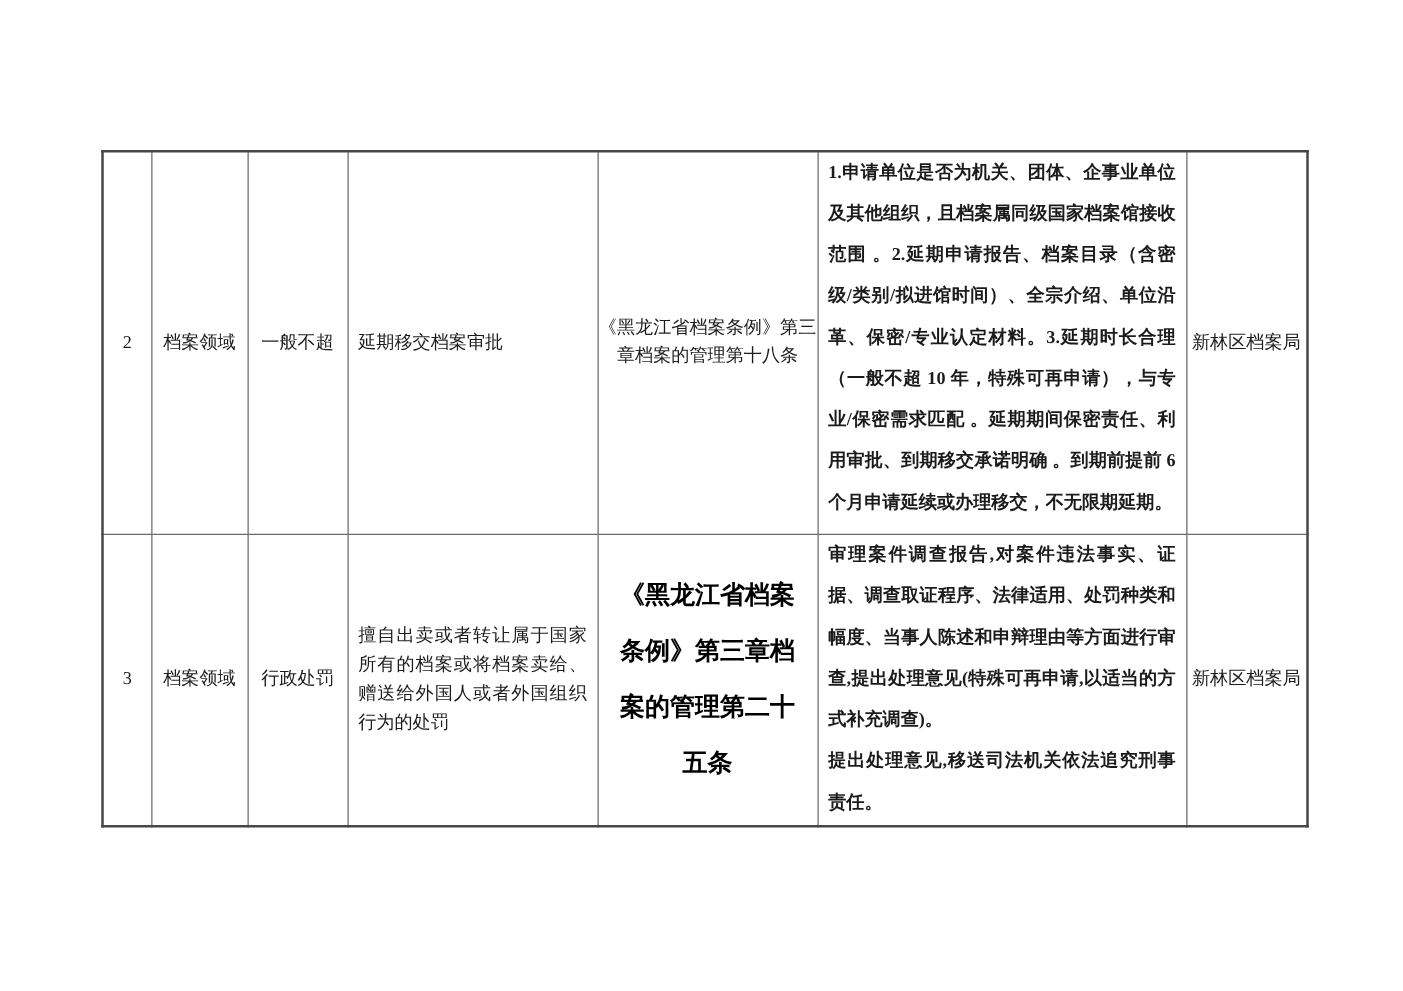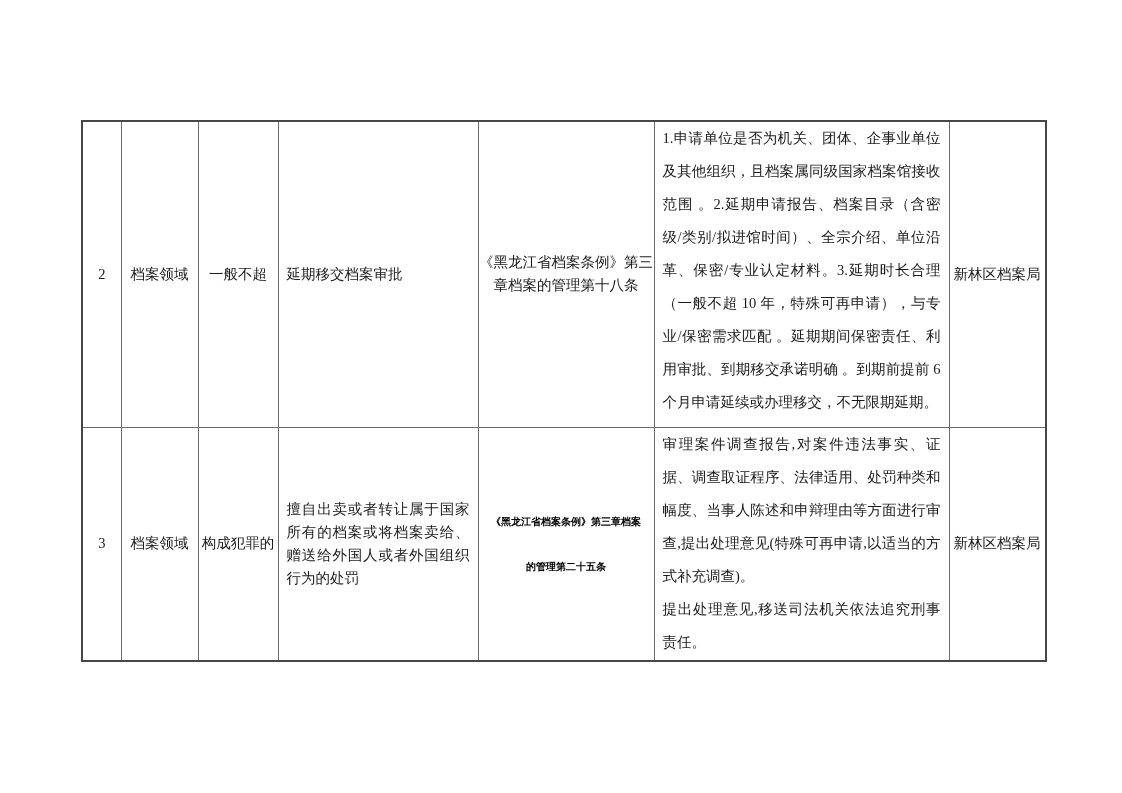--- a/index.html
+++ b/index.html
@@ -37,31 +37,32 @@
   }
   tr.row-first  { height: 306px; }
   tr.row-second { height: 234px; }
 
   td.c-seq, td.c-field, td.c-type { text-align: center; line-height: 23px; }
   td.c-item  { padding: 0 8px; line-height: 23px; text-align: justify; margin-top: 37px; }
   td.c-basis { padding: 0 0; text-align: center; line-height: 23px; }
   td.c-basis.bold {
     font-family: "Liberation Sans", "DejaVu Sans", sans-serif;
     font-weight: 700;
-    font-size: 10px;
+    font-size: 20px;
     line-height: 45px;
     padding: 0 12px;
     color: #000000;
   }
   td.c-criteria {
     vertical-align: top;
     padding: 0 8px;
     line-height: 33px;
     text-align: justify;
     text-justify: inter-ideograph;
+    font-weight: bold;
   }
   td.c-criteria p { margin: 0; }
   td.c-org { padding: 0 4px; line-height: 25px; text-align: justify; }
 </style>
 </head>
 <body style="background: rgb(255, 255, 255);">
 
 <div class="page" style="color: rgb(27, 27, 27);">
   <table class="doc-table">
     <colgroup>
@@ -81,21 +82,21 @@
         <td class="c-item">延期移交档案审批</td>
         <td class="c-basis">《黑龙江省档案条例》第三章档案的管理第十八条</td>
         <td class="c-criteria">
           <p>1.申请单位是否为机关、团体、企事业单位及其他组织，且档案属同级国家档案馆接收范围 。2.延期申请报告、档案目录（含密级/类别/拟进馆时间）、全宗介绍、单位沿革、保密/专业认定材料。3.延期时长合理（一般不超 10 年，特殊可再申请），与专业/保密需求匹配 。延期期间保密责任、利用审批、到期移交承诺明确 。到期前提前 6 个月申请延续或办理移交，不无限期延期。</p>
         </td>
         <td class="c-org">新林区档案局</td>
       </tr>
       <tr class="row-second">
         <td class="c-seq">3</td>
         <td class="c-field">档案领域</td>
-        <td class="c-type">构成犯罪的</td>
+        <td class="c-type">行政处罚</td>
         <td class="c-item">擅自出卖或者转让属于国家所有的档案或将档案卖给、赠送给外国人或者外国组织行为的处罚</td>
         <td class="c-basis bold">《黑龙江省档案条例》第三章档案的管理第二十五条</td>
         <td class="c-criteria">
           <p>审理案件调查报告,对案件违法事实、证据、调查取证程序、法律适用、处罚种类和幅度、当事人陈述和申辩理由等方面进行审查,提出处理意见(特殊可再申请,以适当的方式补充调查)。</p>
           <p>提出处理意见,移送司法机关依法追究刑事责任。</p>
         </td>
         <td class="c-org">新林区档案局</td>
       </tr>
     </tbody>
   </table>

